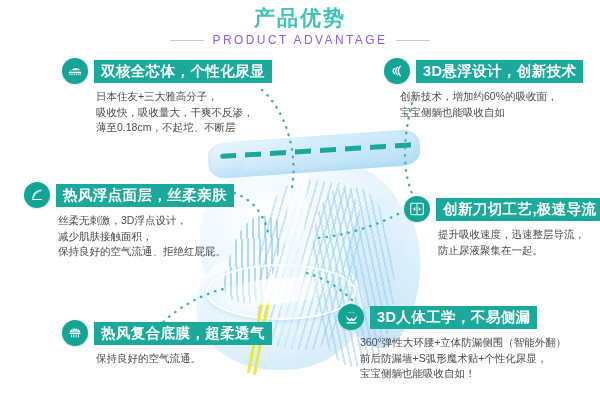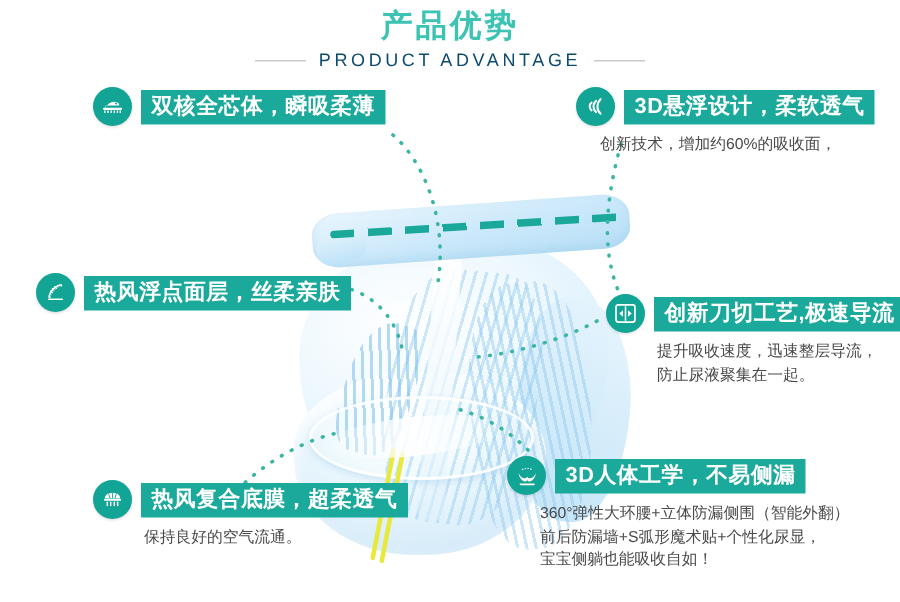--- a/index.html
+++ b/index.html
@@ -17,21 +17,21 @@
   .header .cn{
     font-size:21px;font-weight:bold;color:#3cc3b4;letter-spacing:2px;
     line-height:24px;
   }
   .header .enwrap{
     display:flex;align-items:center;justify-content:center;gap:9px;
     margin-top:3px;
   }
   .header .rule{width:34px;height:1px;background:#c9c9c9;display:block;}
   .header .en{
-    font-size:12px;color:#0c4a6e;letter-spacing:2.4px;white-space:nowrap;
+    font-size:12px;color:#8b5cf6;letter-spacing:2.4px;white-space:nowrap;
   }
 
   
   .product{position:absolute;left:196px;top:128px;width:230px;height:250px;}
   .p-layer{position:absolute;border-radius:50%;}
   
   .p-waist{
     left:12px;top:8px;width:212px;height:36px;
     background:linear-gradient(170deg,#eaf6fd 0%,#cfeafb 45%,#b7dff7 100%);
     border-radius:18px/14px;
@@ -211,39 +211,49 @@
           <g fill="#fff">
             <rect x="4.6" y="15.4" width="1.2" height="2.4" rx="0.5"></rect>
             <rect x="7.4" y="15.4" width="1.2" height="2.4" rx="0.5"></rect>
             <rect x="10.2" y="15.4" width="1.2" height="2.4" rx="0.5"></rect>
             <rect x="13" y="15.4" width="1.2" height="2.4" rx="0.5"></rect>
             <rect x="15.8" y="15.4" width="1.2" height="2.4" rx="0.5"></rect>
             <rect x="18.3" y="15.4" width="1.2" height="2.4" rx="0.5"></rect>
           </g>
         </svg>
       </span>
-      <span class="title-bar">双核全芯体，瞬吸柔薄</span>
+      <span class="title-bar">双核全芯体，个性化尿显</span>
+    </div>
+    <div class="fbody">
+      <div>日本住友+三大雅高分子，</div>
+      <div>吸收快，吸收量大，干爽不反渗，</div>
+      <div>薄至0.18cm，不起坨、不断层</div>
     </div>
   </div>
 
   <div class="feature" id="f2">
     <div class="fhead">
       <span class="badge">
         <svg width="18" height="18" viewBox="0 0 24 24">
           <path d="M17.5 4.5 C11 5.5 6.5 10 5.5 16.5 L7.5 17 C9 11 12.5 7.5 18 6.5 Z" fill="#fff"></path>
           <path d="M16.8 6.2 C12 7.6 8.6 11 7.4 15.8" stroke="#12a596" stroke-width="0.8" fill="none"></path>
           <path d="M6 18 L18 18" stroke="#fff" stroke-width="1.4" stroke-linecap="round"></path>
           <g stroke="#fff" stroke-width="0.9" stroke-linecap="round">
             <path d="M9 8.4 L10.6 10"></path>
               <path d="M11.4 6.8 L13 8.4"></path>
             <path d="M7.6 10.6 L9.2 12.2"></path>
           </g>
         </svg>
       </span>
       <span class="title-bar">热风浮点面层，丝柔亲肤</span>
+    </div>
+    <div class="fbody">
+      <div>丝柔无刺激，3D浮点设计，</div>
+      <div>减少肌肤接触面积，</div>
+      <div>保持良好的空气流通、拒绝红屁屁。</div>
     </div>
   </div>
 
   <div class="feature" id="f3">
     <div class="fhead">
       <span class="badge">
         <svg width="18" height="18" viewBox="0 0 24 24">
           <path d="M5 11 Q5.6 6.2 12 6 Q18.4 6.2 19 11 Z" fill="#fff"></path>
           <path d="M12 6.2 L12 11" stroke="#12a596" stroke-width="0.8"></path>
           <path d="M8.6 6.8 L9.8 11" stroke="#12a596" stroke-width="0.8"></path>
@@ -268,24 +278,25 @@
     <div class="fhead">
       <span class="badge">
         <svg width="18" height="18" viewBox="0 0 24 24">
           <g fill="none" stroke="#fff" stroke-width="1.8" stroke-linecap="round">
             <path d="M16.5 5.5 A9 9 0 0 0 16.5 18.5"></path>
             <path d="M12.5 7 A6.6 6.6 0 0 0 12.5 17"></path>
             <path d="M8.5 8.6 A4.3 4.3 0 0 0 8.5 15.4"></path>
           </g>
         </svg>
       </span>
-      <span class="title-bar">3D悬浮设计，柔软透气</span>
+      <span class="title-bar">3D悬浮设计，创新技术</span>
     </div>
     <div class="fbody">
       <div>创新技术，增加约60%的吸收面，</div>
+      <div>宝宝侧躺也能吸收自如</div>
     </div>
   </div>
 
   <div class="feature" id="f5">
     <div class="fhead">
       <span class="badge">
         <svg width="18" height="18" viewBox="0 0 24 24">
           <rect x="3.6" y="4.4" width="16.8" height="15.2" rx="2" fill="none" stroke="#fff" stroke-width="1.5"></rect>
           <path d="M12 5.6 L12 18.4" stroke="#fff" stroke-width="1.4"></path>
           <path d="M9.8 9.2 L6.4 12 L9.8 14.8 Z" fill="#fff"></path>

